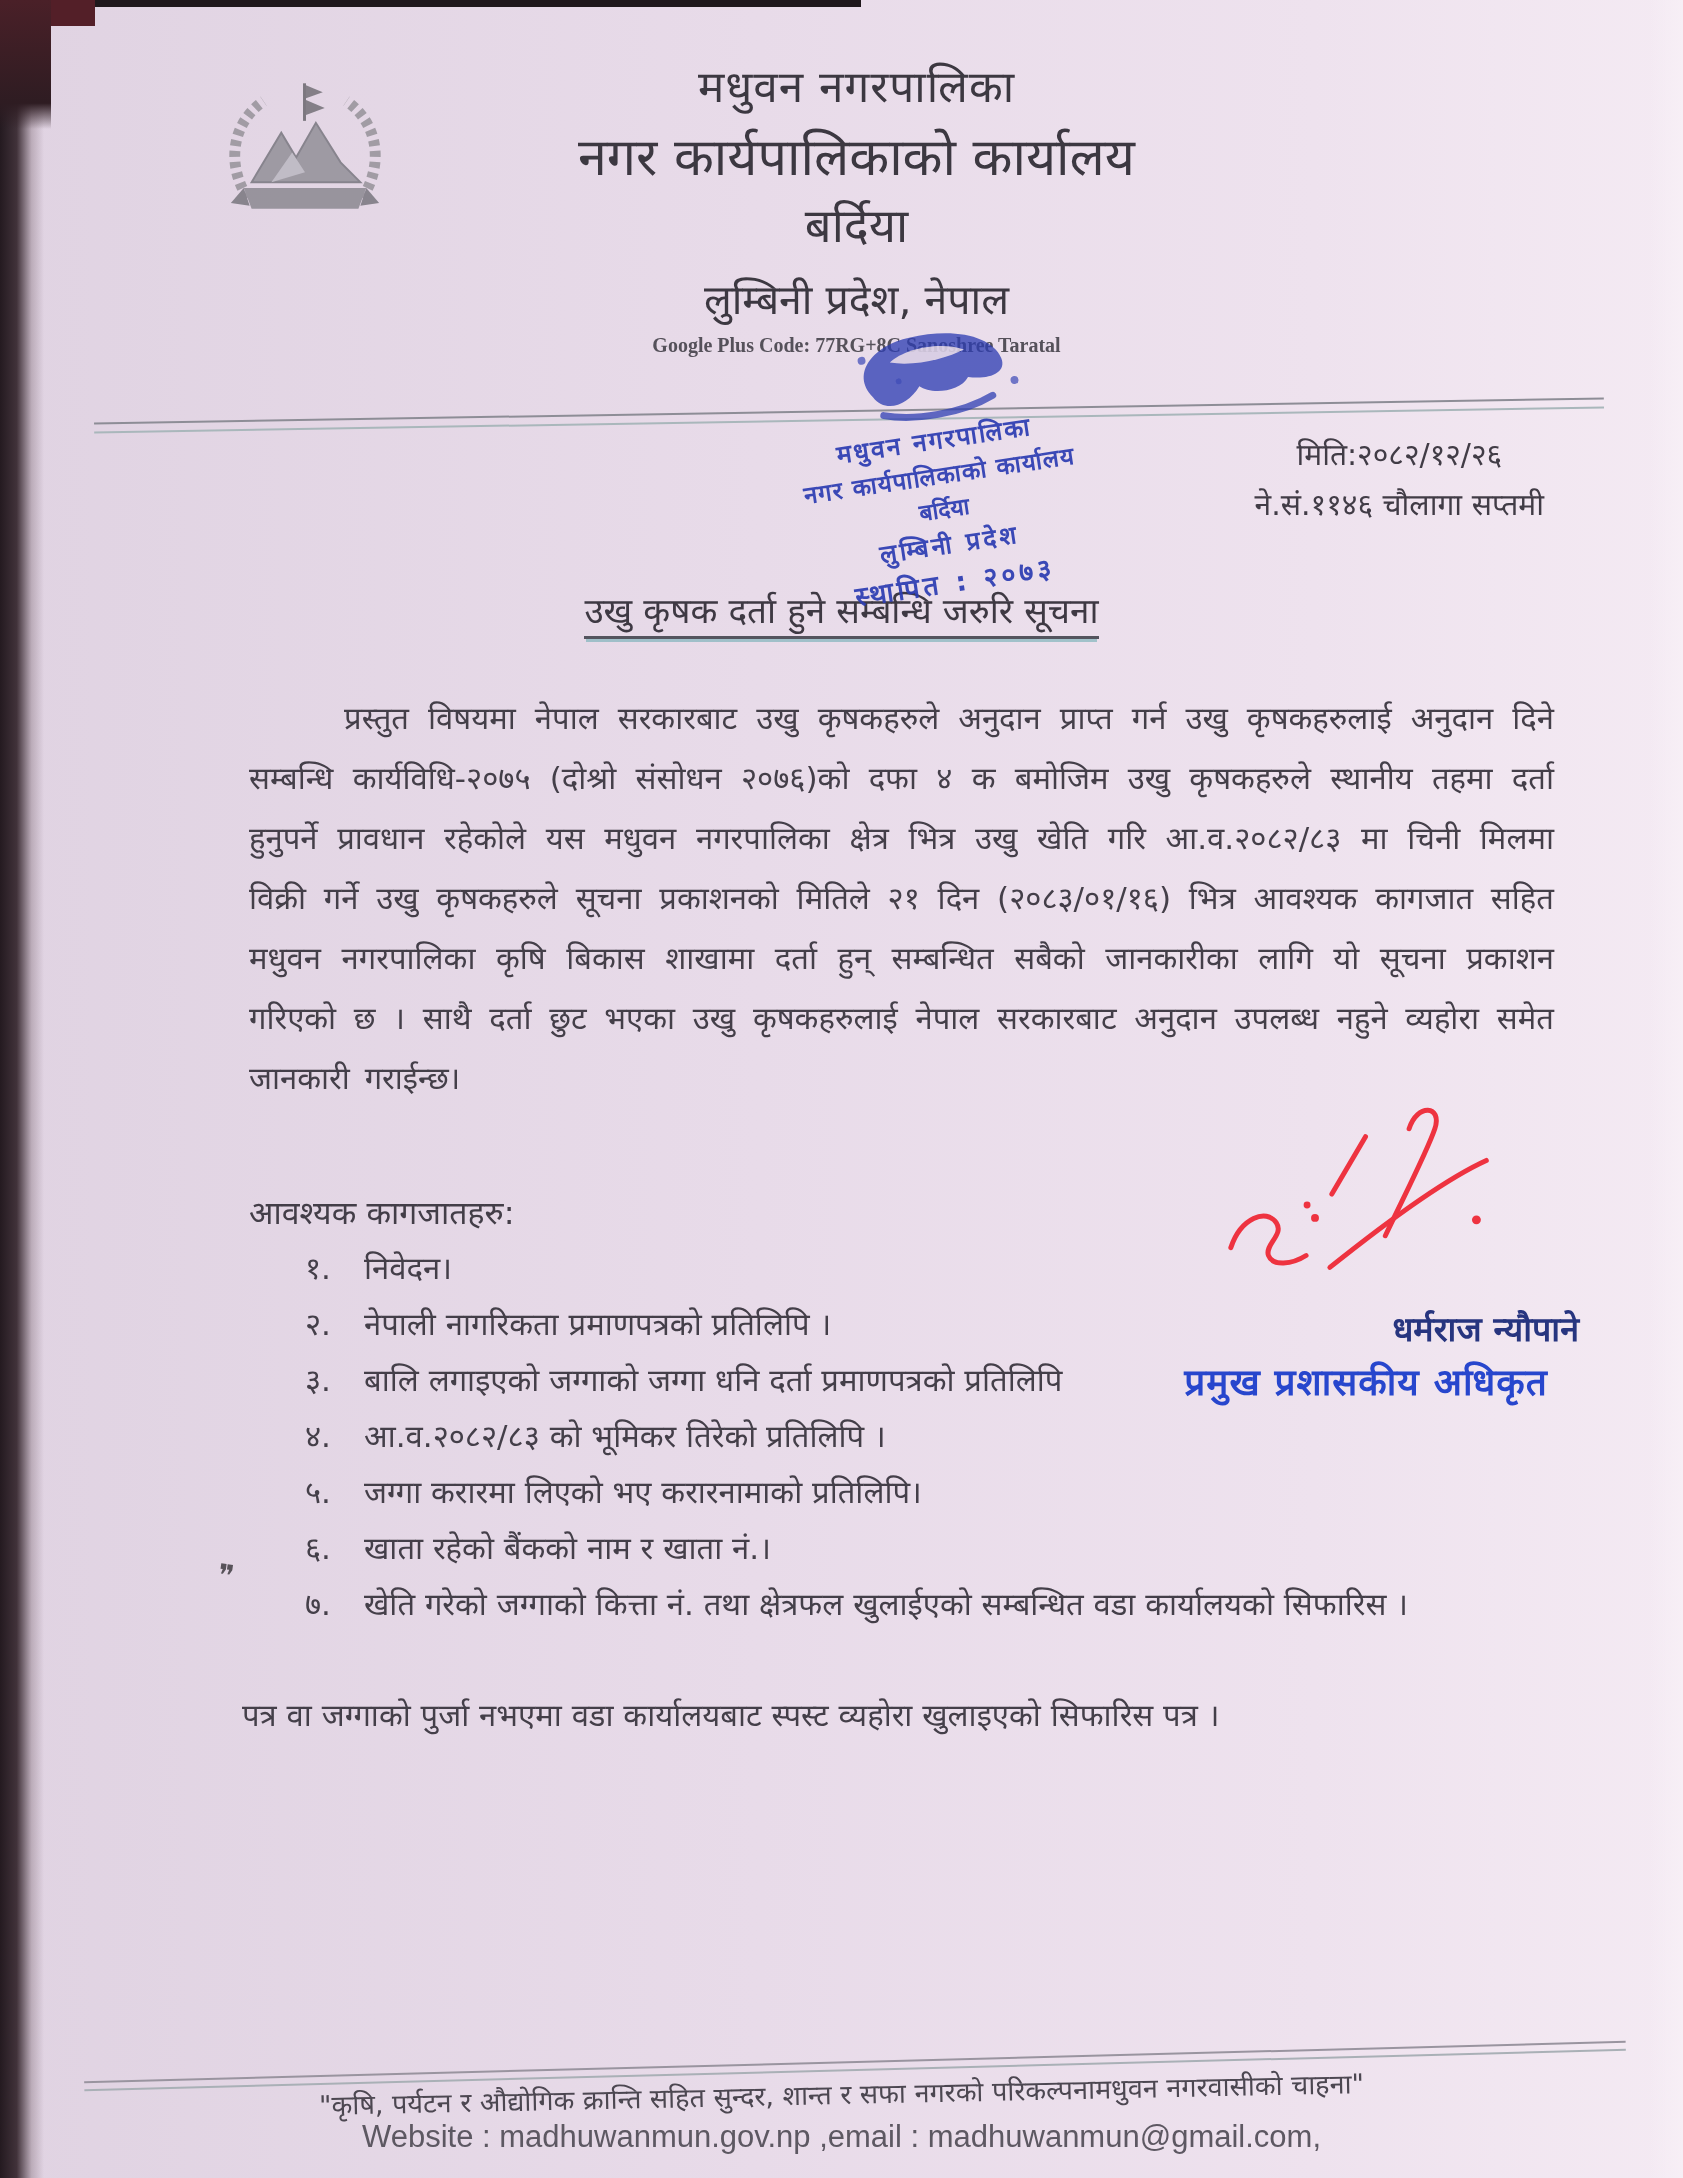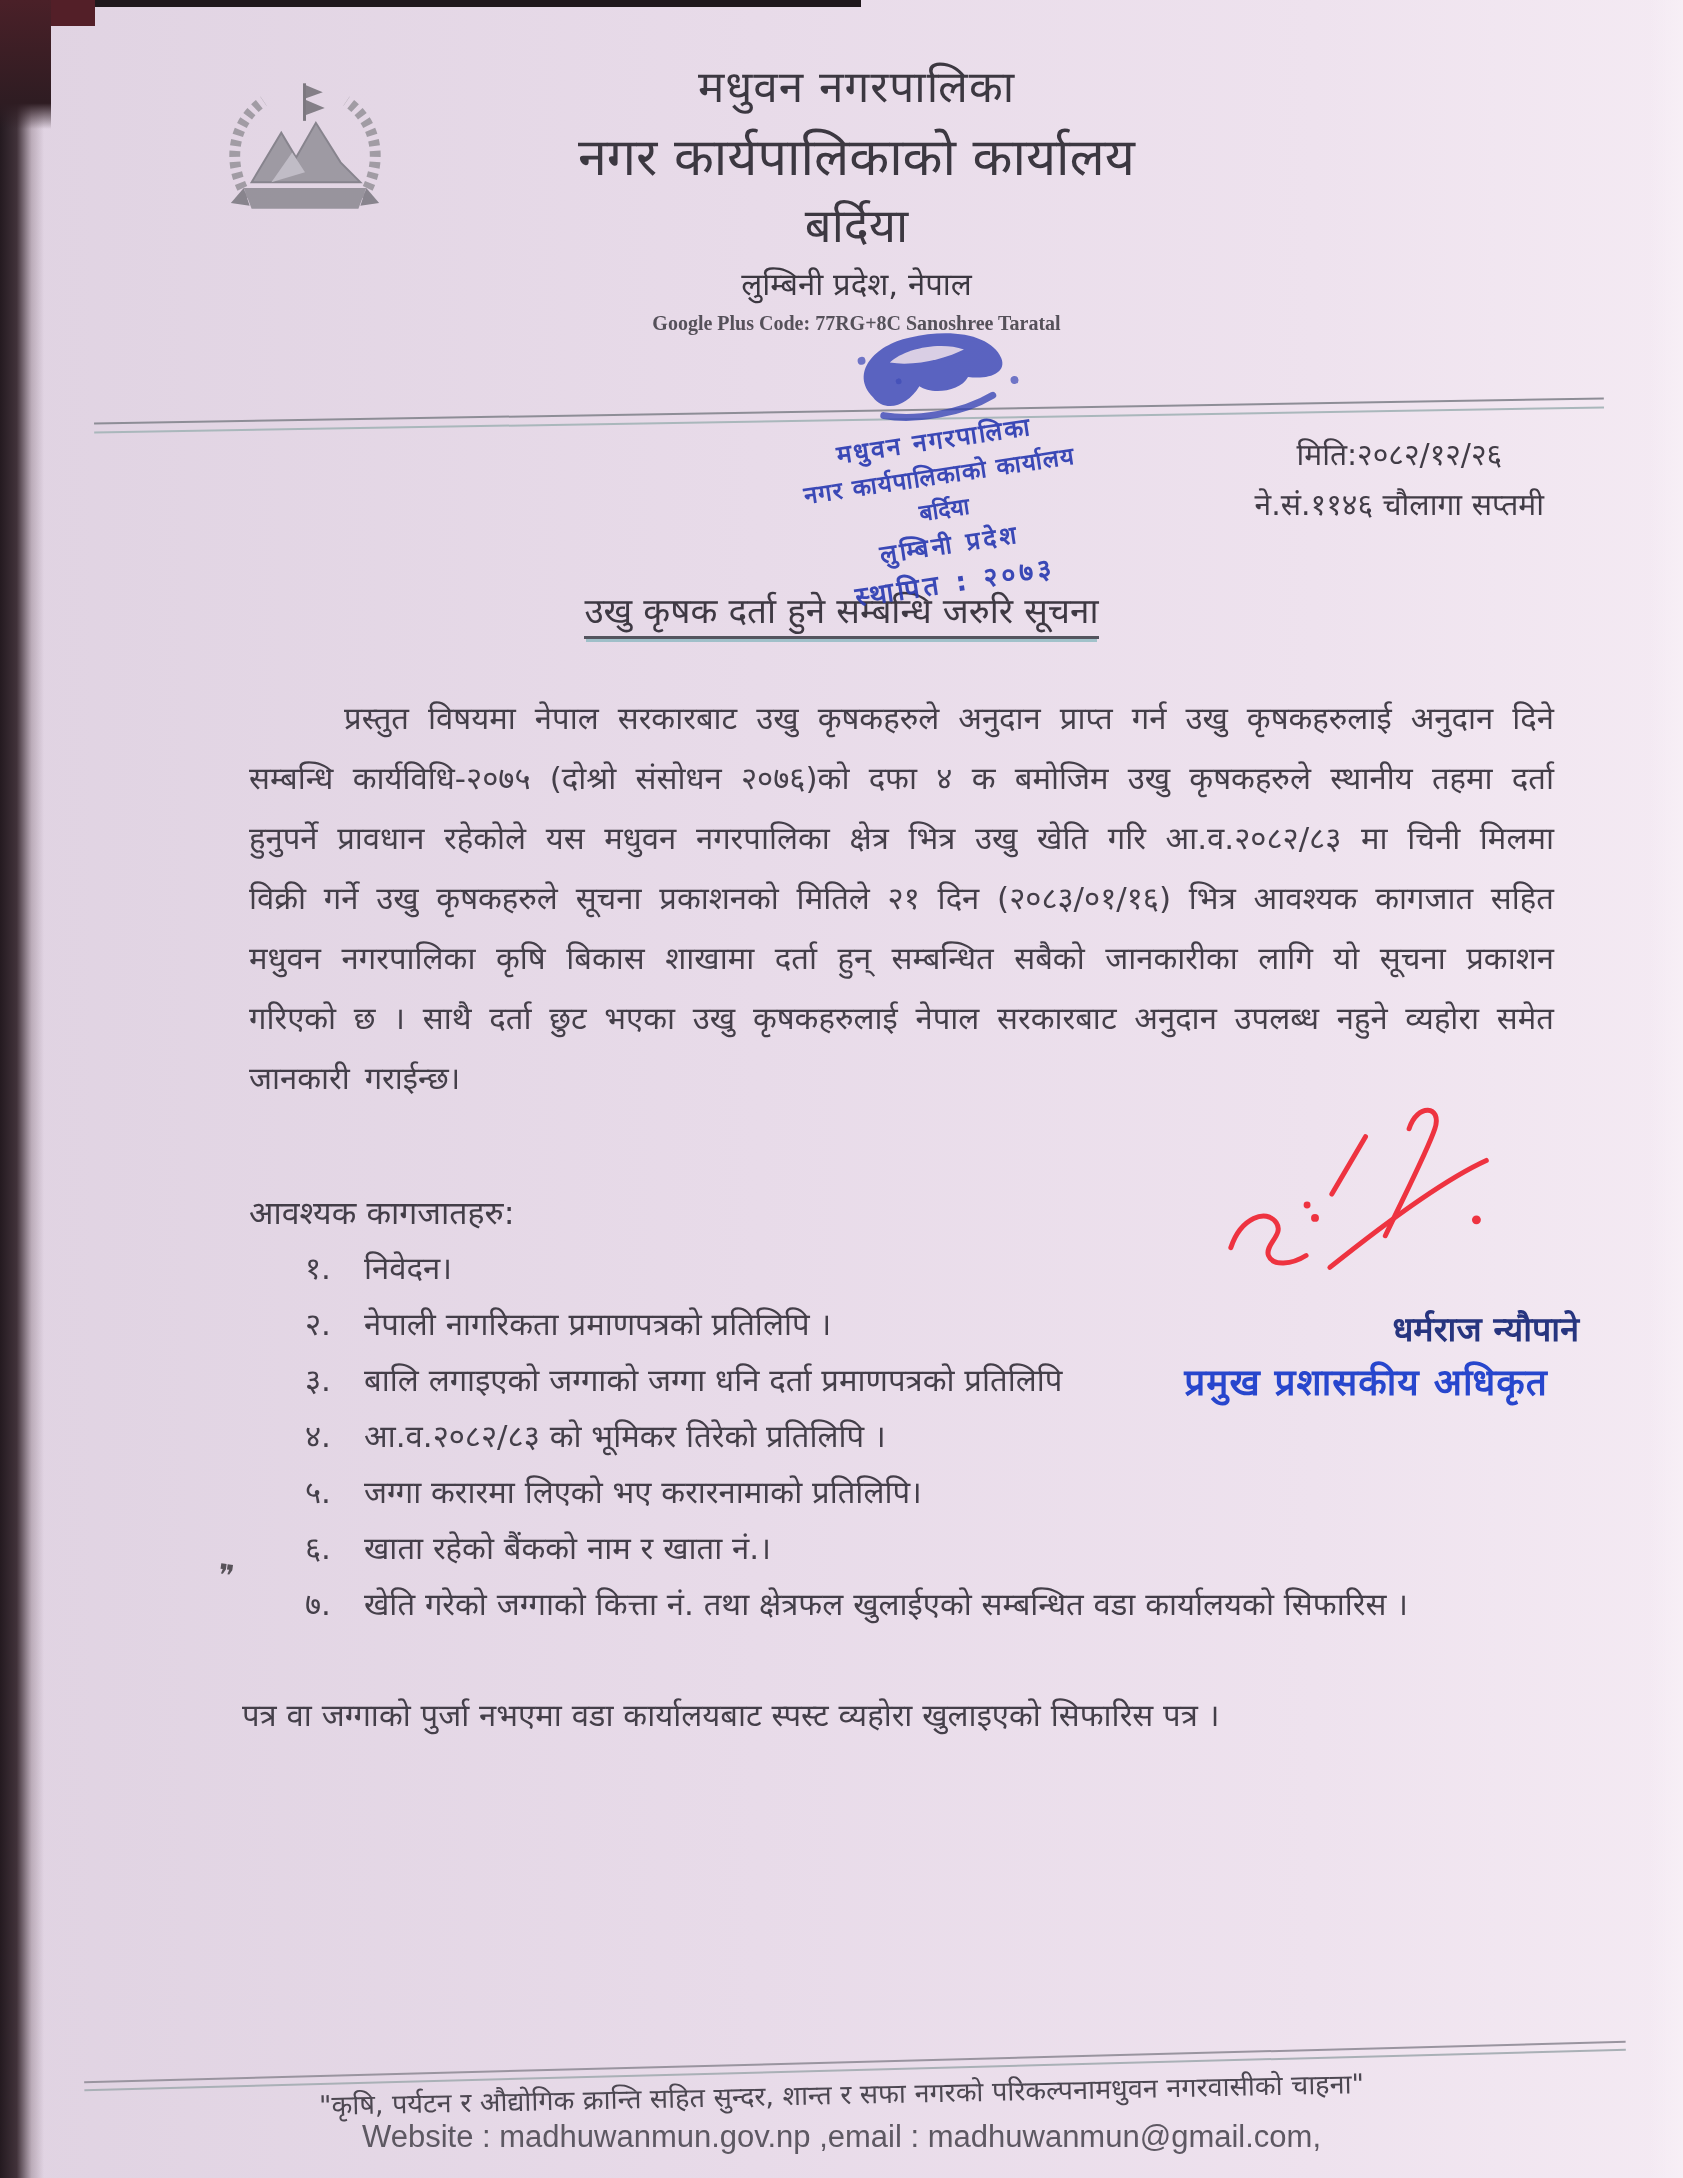--- a/index.html
+++ b/index.html
@@ -12,21 +12,21 @@
     background:linear-gradient(90deg,#241a20 0%,#41323a 38%,rgba(120,100,110,.35) 72%,rgba(120,100,110,0) 100%);}
   .edge-top{position:absolute;left:0;top:0;width:861px;height:7px;background:#1f181c;}
   .notch-tl{position:absolute;left:0;top:0;width:95px;height:26px;background:#531f28;}
   .corner-tl{position:absolute;left:0;top:0;width:51px;height:129px;background:linear-gradient(180deg,#4a2028,#2e1c22 80%,rgba(46,28,34,0));}
   .edge-right{position:absolute;right:0;top:0;width:34px;height:100%;background:linear-gradient(270deg,#f7eff6,rgba(247,239,246,0));}
 
   .hdr{position:absolute;left:129px;top:55px;width:1455px;text-align:center;color:#3c3841;}
   .hdr .l1{font-size:44px;letter-spacing:1px;}
   .hdr .l2{font-size:52px;margin-top:4px;}
   .hdr .l3{font-size:47px;margin-top:2px;}
-  .hdr .l4{font-size:31px;margin-top:6px;}
+  .hdr .l4{font-size:41px;margin-top:14px;}
   .hdr .l5{font-family:Liberation Serif, serif;font-size:20px;font-weight:bold;color:#55515a;margin-top:8px;}
 
   .emblem{position:absolute;left:220px;top:77px;width:170px;height:149px;opacity:.88;}
 
   .refline{position:absolute;left:164px;top:356px;font-size:29px;color:#46414b;}
 
   .rule-top{position:absolute;left:94px;top:410px;width:1510px;height:7px;
     border-top:2px solid #8d8d96;border-bottom:2px solid #a9b7bb;transform:rotate(-0.95deg);}
 
   .stamp{position:absolute;left:774px;top:327px;width:327px;transform:rotate(-8.5deg);

